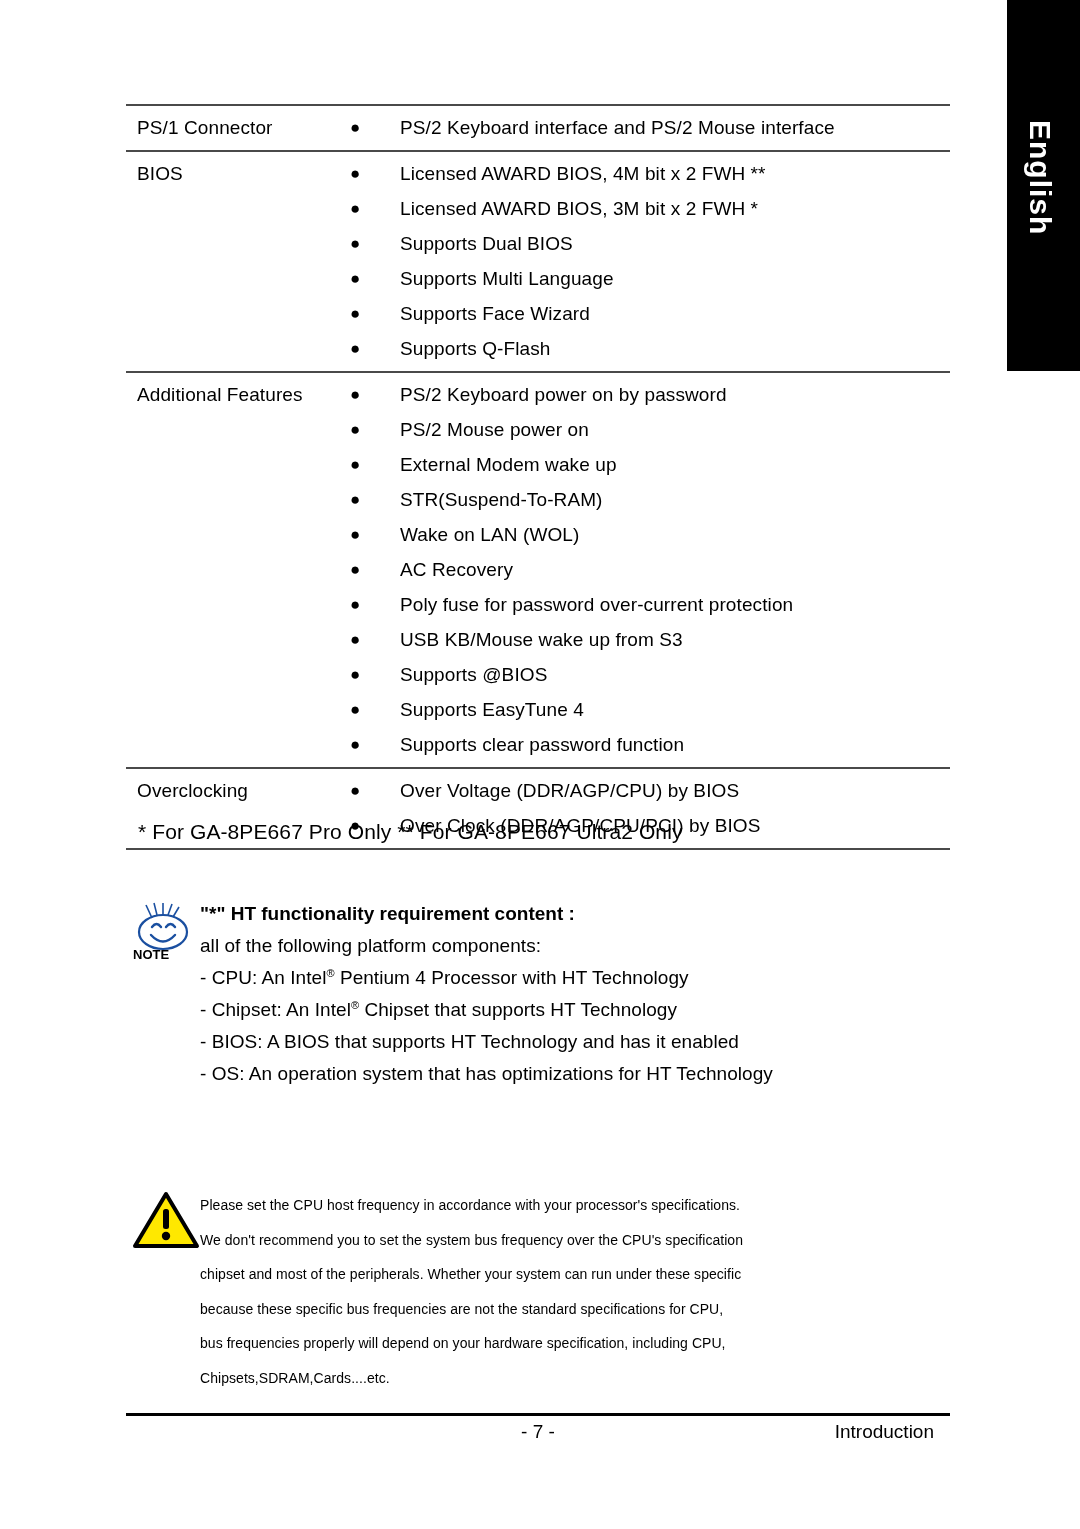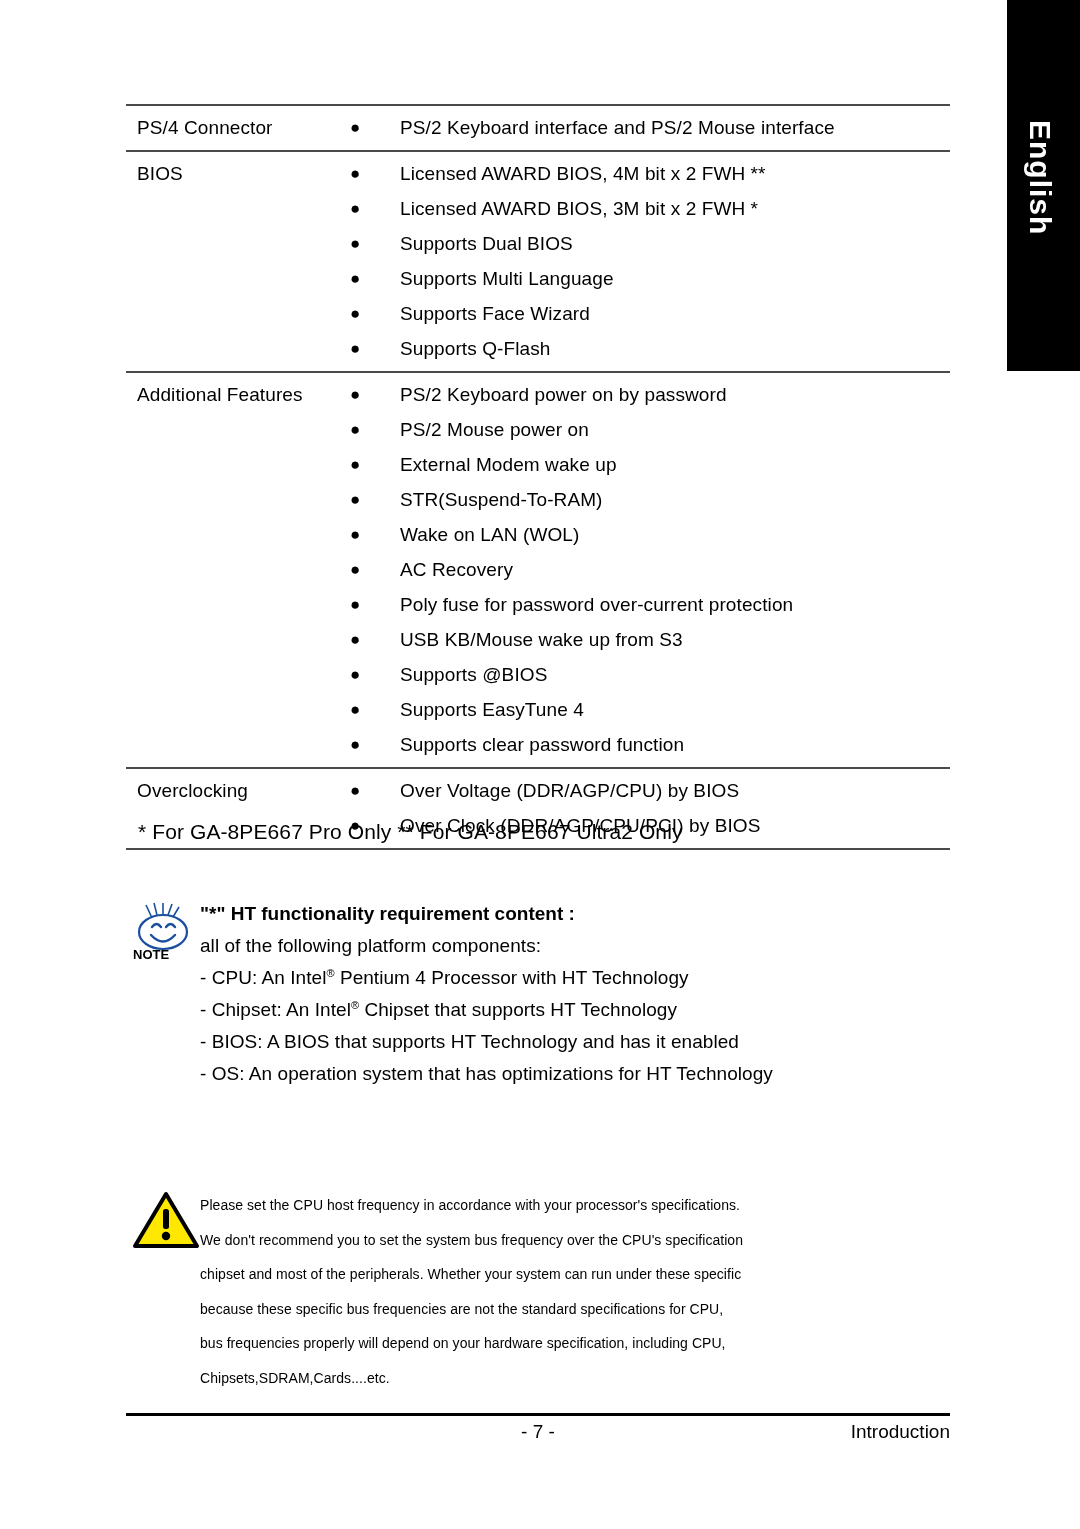--- a/index.html
+++ b/index.html
@@ -189,40 +189,40 @@
   }
   .footer-page {
     position: absolute;
     left: 0;
     right: 0;
     text-align: center;
     font-size: 19px;
   }
   .footer-section {
     position: absolute;
-    right: 0;
+    right: 16px;
     top: 0;
     font-size: 19px;
   }
 </style>
 </head>
 <body>
 
 <div class="page">
 
   <div class="lang-tab">
     <div class="lang-tab-label">English</div>
   </div>
 
   <div class="spec-table">
 
     <div class="spec-rule"></div>
 
     <div class="spec-row">
-      <div class="spec-label">PS/4 Connector</div>
+      <div class="spec-label">PS/1 Connector</div>
       <div class="spec-items">
         <div class="spec-item">
           <span class="spec-bullet">●</span>
           <span class="spec-text">PS/2 Keyboard interface and PS/2 Mouse interface</span>
         </div>
       </div>
     </div>
 
     <div class="spec-rule"></div>
 

